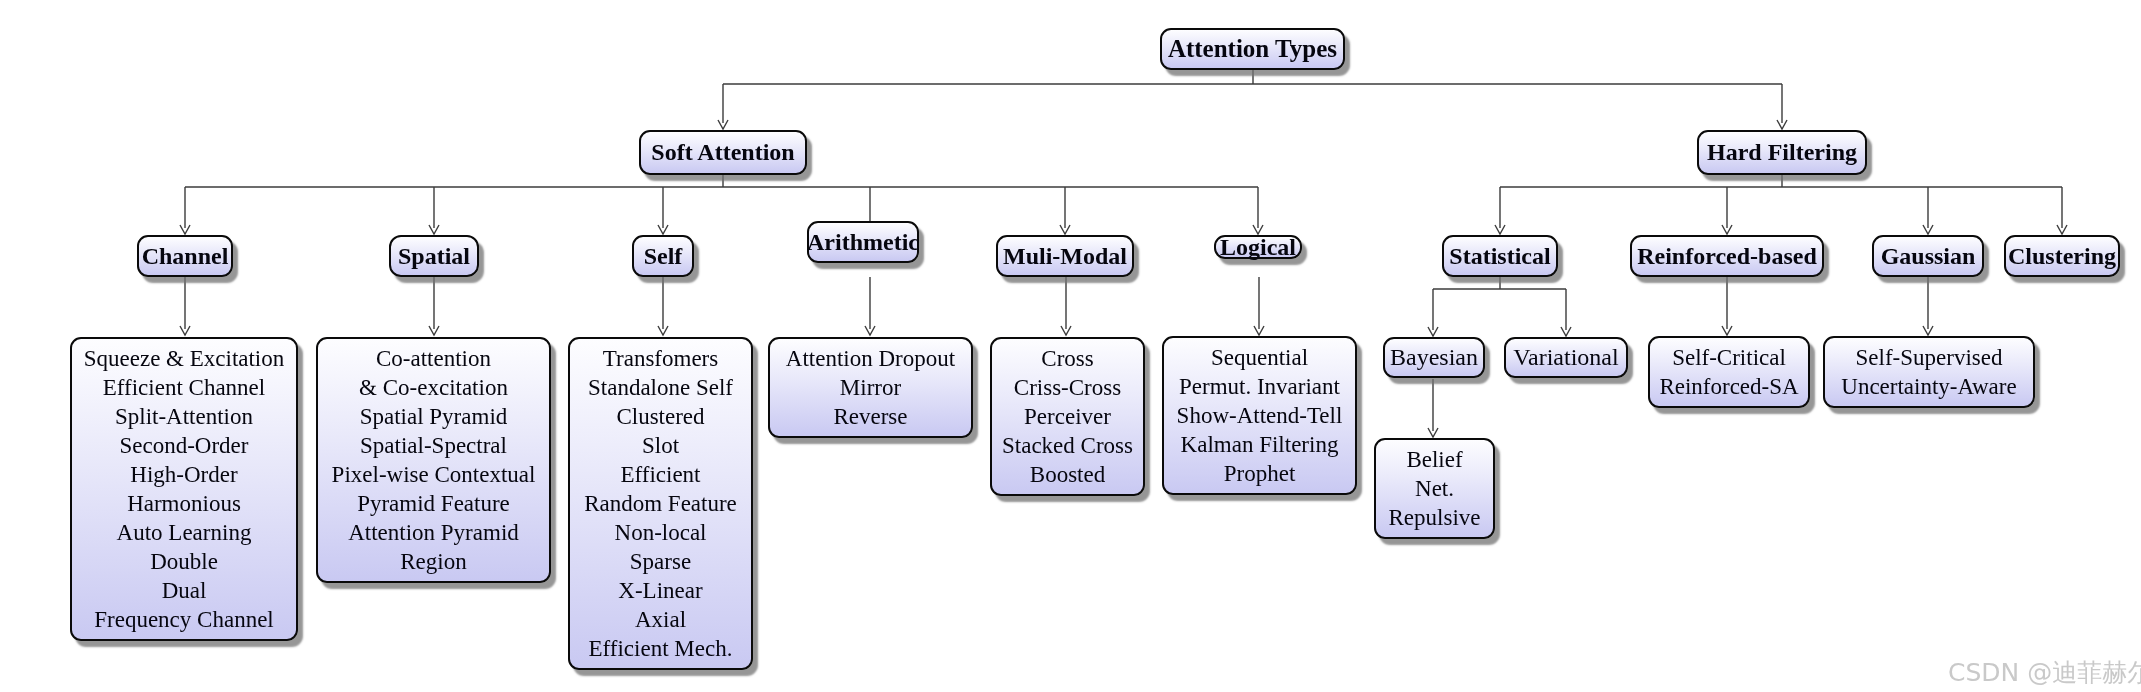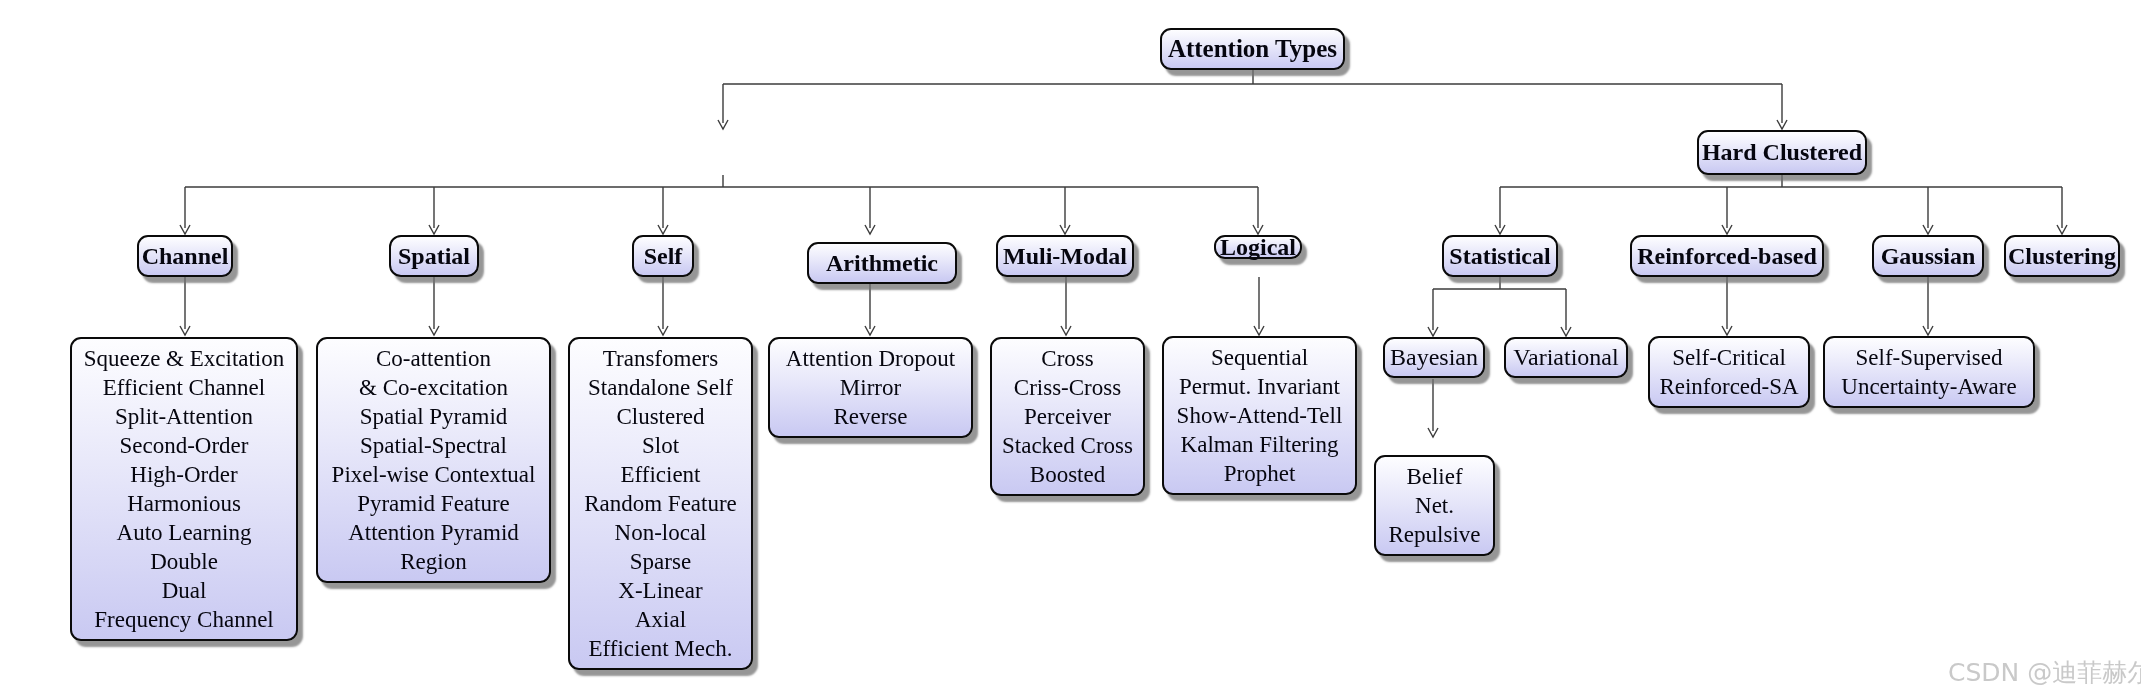--- a/index.html
+++ b/index.html
@@ -65,26 +65,27 @@
       M1495 225 L1500 234 L1505 225 M1722 225 L1727 234 L1732 225 M1923 225 L1928 234 L1933 225 M2057 225 L2062 234 L2067 225
       M180 326 L185 335 L190 326 M429 326 L434 335 L439 326 M658 326 L663 335 L668 326
       M865 326 L870 335 L875 326 M1061 326 L1066 335 L1071 326 M1254 326 L1259 335 L1264 326
       M1722 326 L1727 335 L1732 326 M1923 326 L1928 335 L1933 326
       M1428 327 L1433 336 L1438 327 M1561 327 L1566 336 L1571 327
       M1428 428 L1433 437 L1438 428"></path>
   </svg>
 
   <div class="box node root" style="left:1160px;top:28px;width:185px;height:42px;">Attention Types</div>
 
-  <div class="box node" style="left:1697px;top:130px;width:170px;height:45px;">Hard Clustered</div>
+  <div class="box node" style="left:639px;top:130px;width:168px;height:45px;">Soft Attention</div>
+  <div class="box node" style="left:1697px;top:130px;width:170px;height:45px;">Hard Filtering</div>
 
   <div class="box node" style="left:137px;top:235px;width:96px;height:42px;">Channel</div>
   <div class="box node" style="left:389px;top:235px;width:90px;height:42px;border-radius:12px;">Spatial</div>
   <div class="box node" style="left:632px;top:235px;width:62px;height:42px;">Self</div>
-  <div class="box node" style="left:807px;top:242px;width:150px;height:42px;">Arithmetic</div>
+  <div class="box node" style="left:807px;top:221px;width:112px;height:42px;">Arithmetic</div>
   <div class="box node" style="left:996px;top:235px;width:138px;height:42px;">Muli-Modal</div>
   <div class="box node" style="left:1214px;top:235px;width:88px;height:24px;">Logical</div>
 
   <div class="box node" style="left:1442px;top:235px;width:116px;height:42px;">Statistical</div>
   <div class="box node" style="left:1630px;top:235px;width:194px;height:42px;">Reinforced-based</div>
   <div class="box node" style="left:1872px;top:235px;width:112px;height:42px;">Gaussian</div>
   <div class="box node" style="left:2004px;top:235px;width:116px;height:42px;">Clustering</div>
 
   <div class="box leaf" style="left:70px;top:337px;width:228px;">Squeeze &amp; Excitation
 Efficient Channel
@@ -129,18 +130,18 @@
 Kalman Filtering
 Prophet</div>
 
   <div class="box pill" style="left:1383px;top:337px;width:102px;height:41px;">Bayesian</div>
   <div class="box pill" style="left:1504px;top:337px;width:124px;height:41px;">Variational</div>
   <div class="box leaf" style="left:1648px;top:336px;width:162px;">Self-Critical
 Reinforced-SA</div>
   <div class="box leaf" style="left:1823px;top:336px;width:212px;">Self-Supervised
 Uncertainty-Aware</div>
 
-  <div class="box leaf" style="left:1374px;top:455px;width:121px;">Belief Net.
+  <div class="box leaf" style="left:1374px;top:438px;width:121px;">Belief Net.
 Repulsive</div>
 
   <div class="watermark">CSDN @迪菲赫尔曼</div>
 
 </div>
 
 </body></html>

